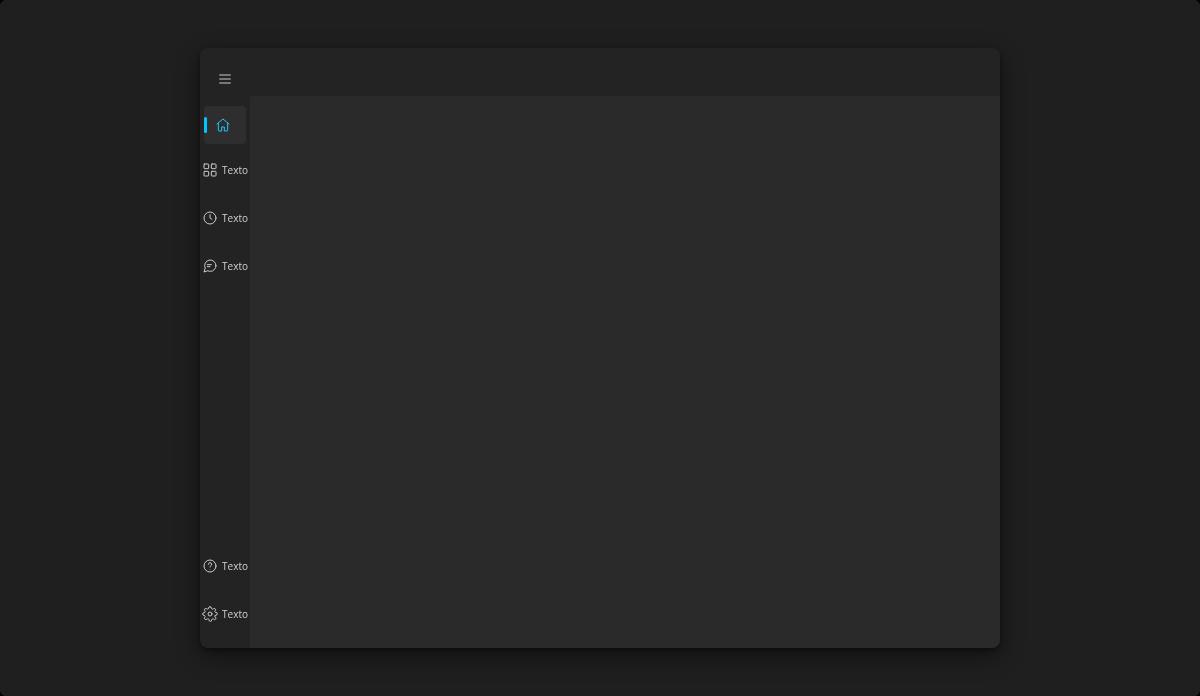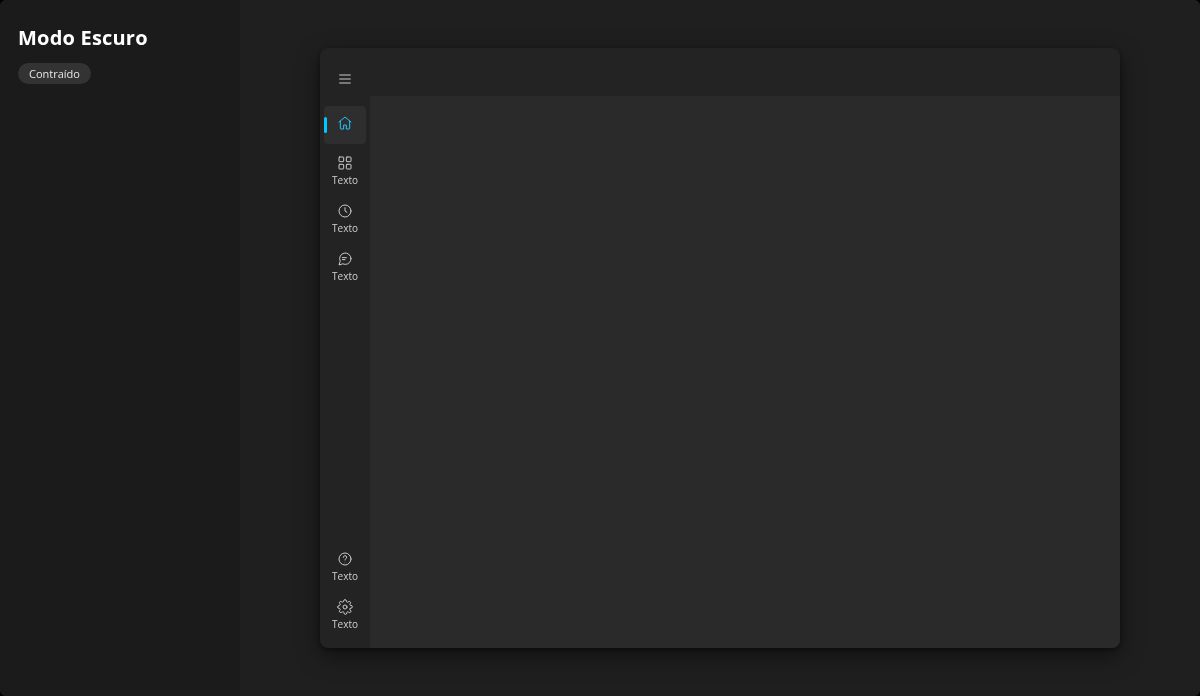--- a/index.html
+++ b/index.html
@@ -56,21 +56,21 @@
     }
     .sidebar-top { display:flex; flex-direction:column; align-items:stretch; }
     .sidebar-bottom { margin-top:auto; display:flex; flex-direction:column; align-items:stretch; }
     .content {
       flex:1; background:#2a2a2a;
       border-radius:0;
       margin-top:48px;
       border-top-left-radius:2px;
     }
     .nav-item {
-      display:flex; flex-direction:column; align-items:center; justify-content:center;
+      display:flex; align-items:center; justify-content:center;
       gap:4px;
       height:44px;
       margin:2px 4px;
       color:#e0e0e0;
       position:relative;
       border-radius:4px;
       cursor:pointer;
     }
     .nav-item.compact { height:38px; }
     .nav-item-label { font-size:10px; color:#d0d0d0; line-height:1; }
@@ -88,24 +88,20 @@
       margin:2px 4px 6px 4px;
       cursor:pointer;
       border-radius:4px;
     }
     svg { stroke:#cccccc; stroke-width:1.5; fill:none; stroke-linecap:round; stroke-linejoin:round; }
   </style>
 </head>
 <body>
 
 <div class="page">
-  <aside class="panel-left">
-    <h1>Modo Escuro</h1>
-    <span class="badge">Contraído</span>
-  </aside>
 
   <main class="panel-right">
     <div class="card">
 
       <nav class="sidebar">
 
         <div class="sidebar-top">
 
           <div class="toggle-btn">
             <span>

